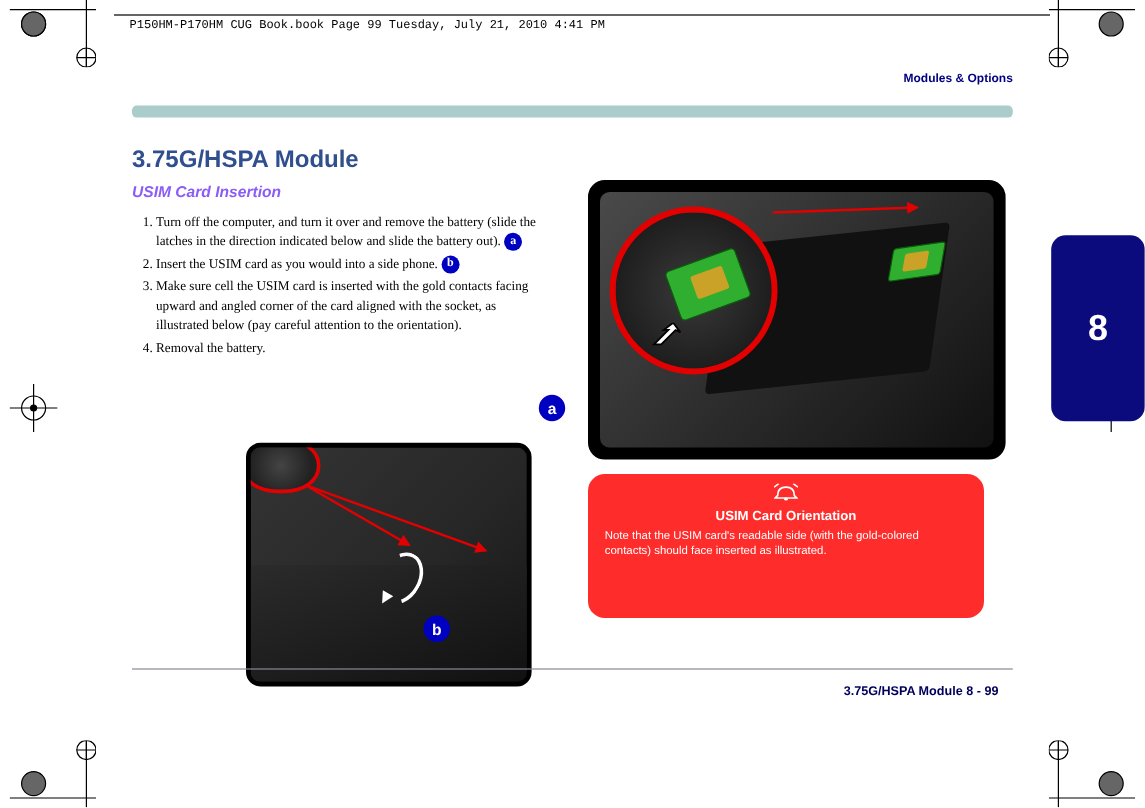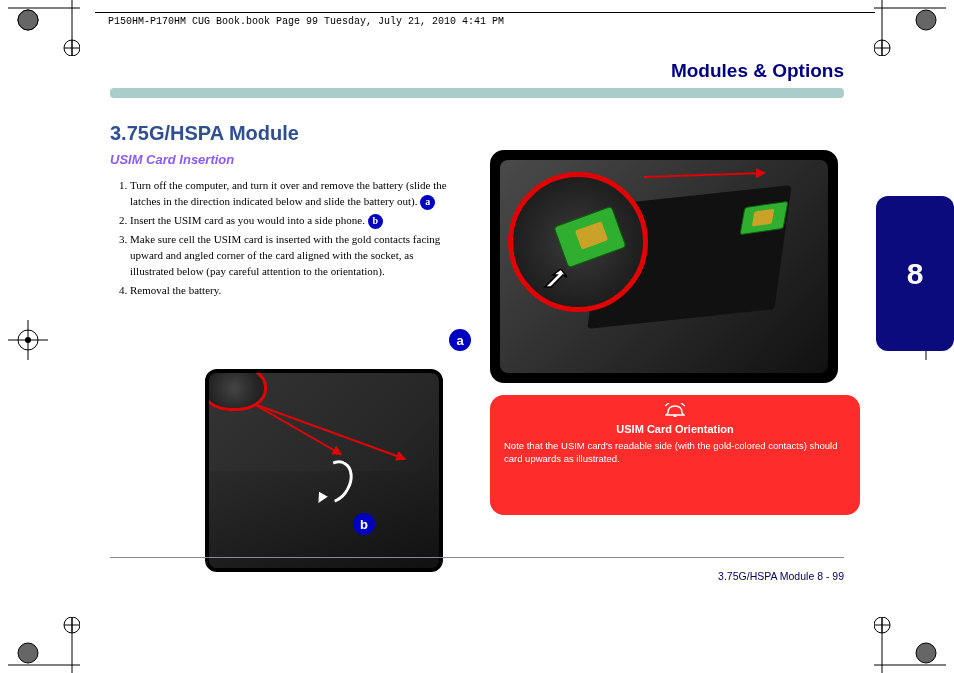--- a/index.html
+++ b/index.html
@@ -50,21 +50,21 @@
     left: 110px;
     right: 110px;
     bottom: 60px;
   }
 
   .chapter-label {
     position: absolute;
     top: 0;
     right: 0;
     font-weight: bold;
-    font-size: 19px;
+    font-size: 10px;
     color: #000080;
   }
 
   .header-bar {
     position: absolute;
     top: 28px;
     left: 0;
     right: 0;
     height: 10px;
     background: #aacccb;
@@ -299,21 +299,21 @@
     border-left:10px solid #e20000;
     border-top:5px solid transparent;
     border-bottom:5px solid transparent;
   }
 
   
   .caution {
     position: absolute;
     top: 335px;
     left: 380px;
-    width: 370px;
+    width: 330px;
     height: 120px;
     background: #ff2c2c;
     border-radius: 14px;
     color: #fff;
     font-size: 9.5px;
     padding: 8px 14px 10px 14px;
     box-sizing: border-box;
     line-height: 1.3;
   }
   .caution .bell-row {
@@ -362,23 +362,23 @@
     top: 497px;
     left: 0;
     right: 0;
     height: 1px;
     background: #889;
   }
 
   .page-label {
     position: absolute;
     top: 510px;
-    right: 0;
+    right: 12px;
     font-size: 10.5px;
-    font-weight: normal;
+    font-weight: bold;
     color: #00005b;
   }
 
 </style>
 </head>
 <body>
 
 <div class="regmark reg-tl">
   <svg width="72" height="56">
     <line x1="0" y1="8" x2="72" y2="8" stroke="#000"></line>
@@ -496,21 +496,21 @@
   <div class="caution">
     <div class="bell-row">
       <svg width="20" height="14" viewBox="0 0 20 14">
         <path d="M3 10 Q3 3 10 3 Q17 3 17 10 L19 12 L1 12 Z" fill="none" stroke="#fff" stroke-width="1.4"></path>
         <line x1="0" y1="3" x2="4" y2="0" stroke="#fff" stroke-width="1.4"></line>
         <line x1="20" y1="3" x2="16" y2="0" stroke="#fff" stroke-width="1.4"></line>
         <circle cx="10" cy="13" r="1.5" fill="#fff"></circle>
       </svg>
     </div>
     <div class="c-title">USIM Card Orientation</div>
-    <div>Note that the USIM card's readable side (with the gold-colored contacts) should card upwards as illustrated.</div>
+    <div>Note that the USIM card's readable side (with the gold-colored contacts) should face inserted as illustrated.</div>
   </div>
 
 
   <div class="hr"></div>
   <div class="page-label">3.75G/HSPA Module  8 - 99</div>
 </div>
 
 <div class="sidetab">8</div>
 
 </body></html>

